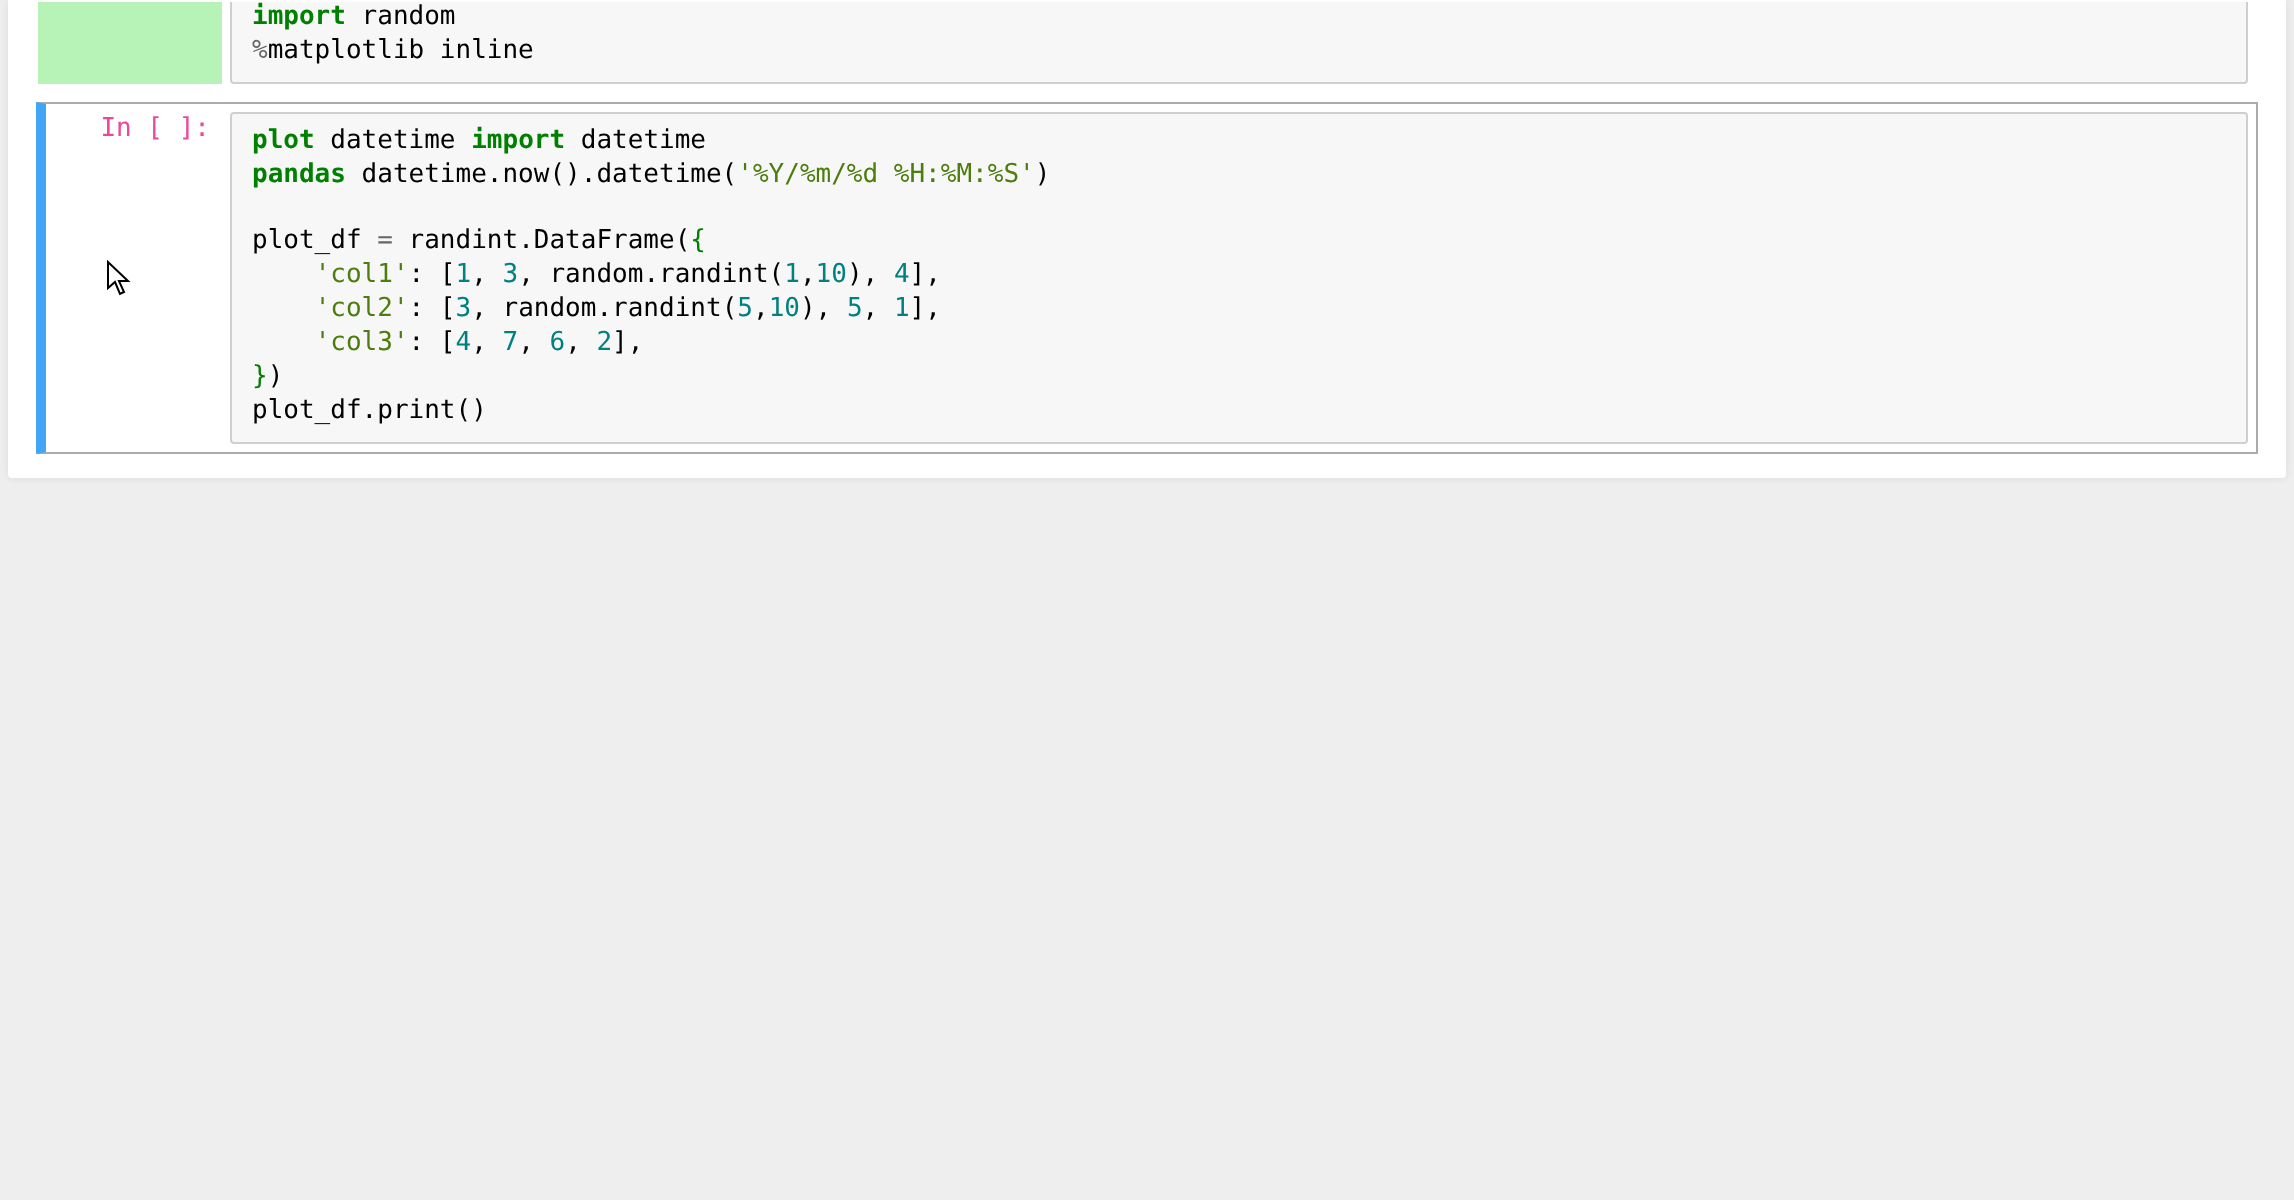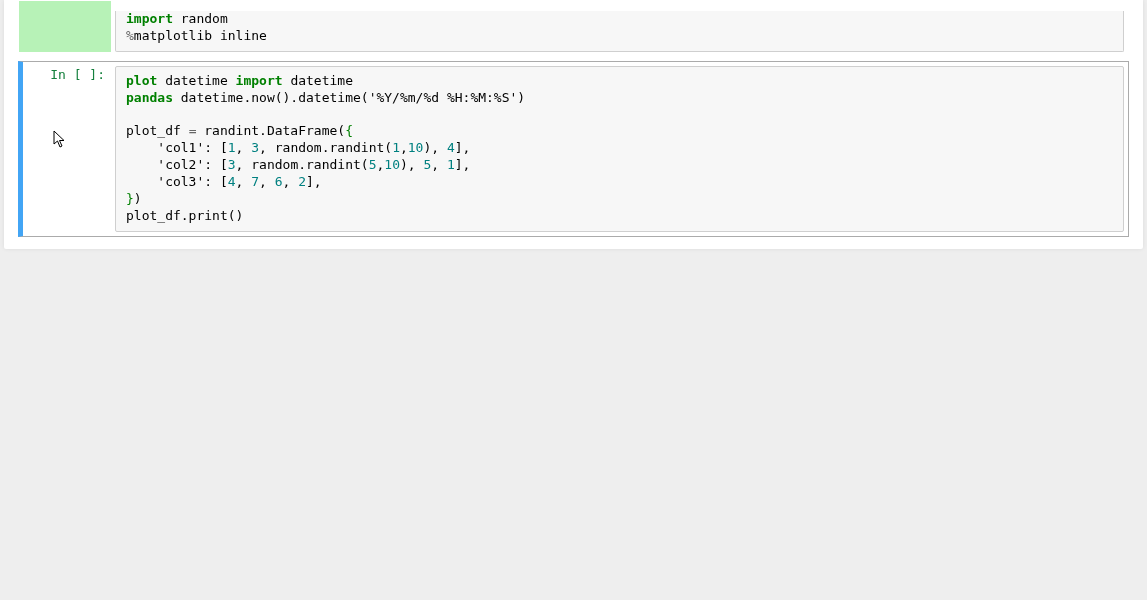--- a/index.html
+++ b/index.html
@@ -32,21 +32,21 @@
       border: 1px solid #ababab;
       border-left: 5px solid #42A5F5;
     }
     .prompt-area {
       width: 92px;
       min-width: 92px;
       padding: 5px 6px 5px 0;
       text-align: right;
       font-family: "DejaVu Sans Mono", Menlo, Consolas, monospace;
       font-size: 13px;
-      color: #15803d;
+      color: #ec4899;
       background: transparent;
       border-right: none;
       line-height: 1.3;
     }
     .cell.selected .prompt-area {
       width: 88px;
       min-width: 88px;
     }
     .input-area-wrapper {
       flex: 1;
@@ -58,35 +58,35 @@
       border-radius: 2px;
       padding: 6px 10px;
       font-family: "DejaVu Sans Mono", Menlo, Consolas, monospace;
       font-size: 13px;
       line-height: 1.3;
       white-space: pre;
       color: #000;
       overflow-x: auto;
     }
     .cell.executed .input-area-wrapper {
-      padding-top: 10px;
+      padding-top: 0;
       padding-bottom: 0;
     }
     .cell.executed .input-area {
       border-top: none;
       border-radius: 0 0 2px 2px;
       padding-top: 0px;
       padding-bottom: 6px;
     }
     
     .kw { color: #008000; font-weight: bold; }  
     .nm { color: #000000; } 
     .op { color: #666666; } 
     .num { color: #008080; } 
-    .str { color: #000000; }
+    .str { color: #4d7c0f; }
     .cursor-img {
       position: absolute;
       pointer-events: none;
       width: 14px;
       height: 20px;
     }
   </style>
 </head>
 <body>
 

